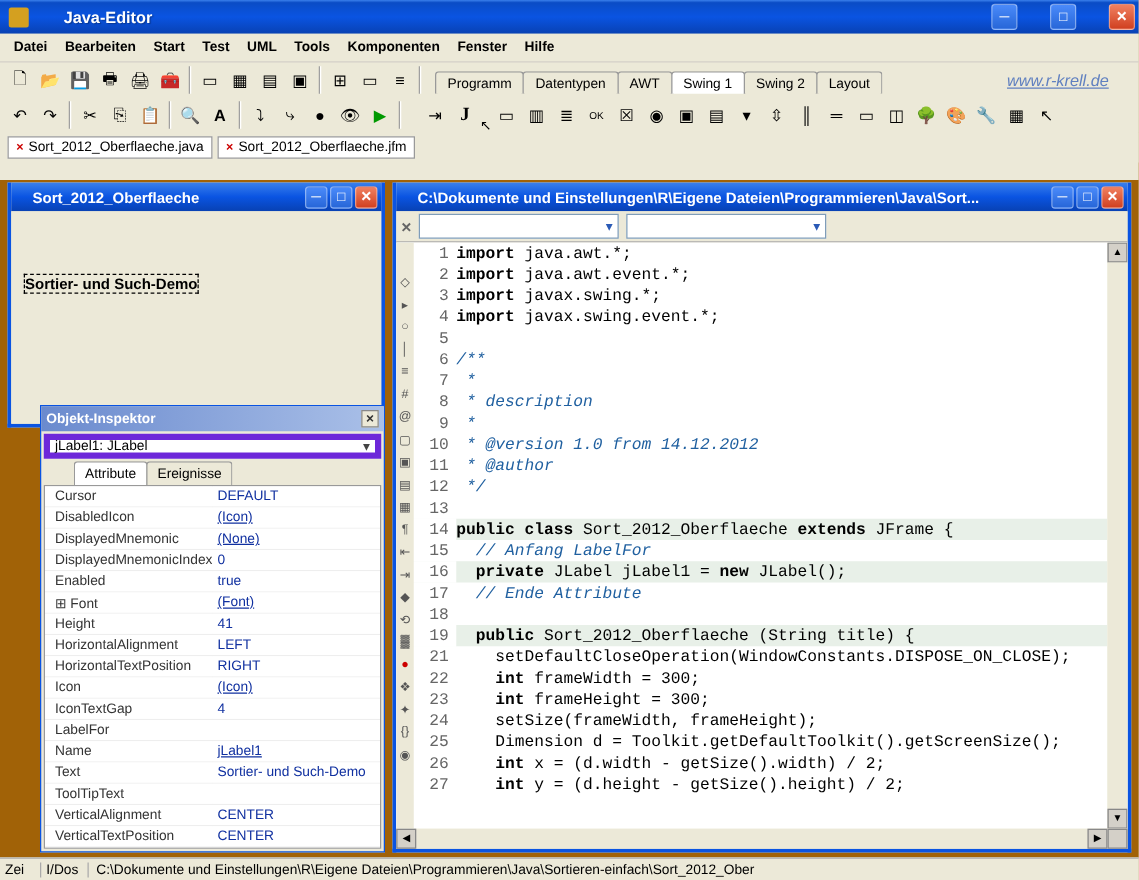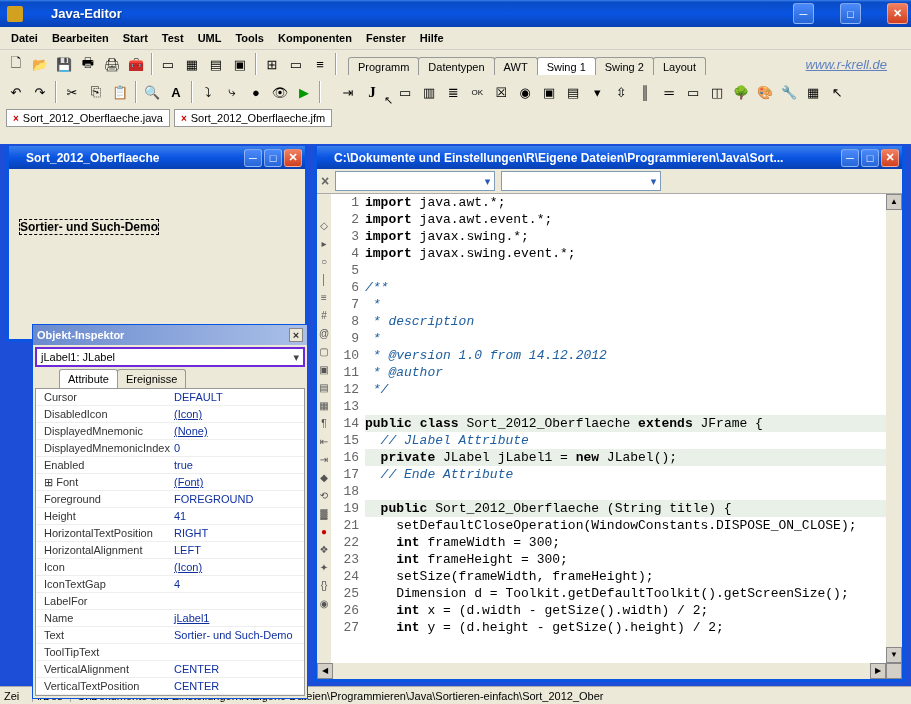--- a/index.html
+++ b/index.html
@@ -16,31 +16,31 @@
 .toolbar-row { display:flex; align-items:center; padding:2px 4px; flex-wrap:nowrap; min-height:28px; }
 .tbtn { width:22px; height:22px; margin:0 1px; display:flex; align-items:center; justify-content:center; border:1px solid transparent; font-size:13px; cursor:pointer; }
 .tsep { width:2px; height:22px; margin:0 3px; border-left:1px solid #a0a0a0; border-right:1px solid #fff; }
 .tab-strip { display:flex; align-items:flex-end; height:22px; margin-left:8px;justify-content:flex-end; }
 .tab { padding:3px 9px 2px; border:1px solid #999; border-bottom:none; background:#ece9d8; margin-right:-1px; cursor:pointer; border-radius:3px 3px 0 0; }
 .tab.active { background:#fff; z-index:1; }
 .url-text { margin-left:auto; margin-right:20px; color:#6080c0; font-style:italic; text-decoration:underline; font-size:13px; }
 .file-tabs { display:flex; align-items:center; padding:3px 6px; background:#ece9d8; }
 .file-tab { display:flex; align-items:center; padding:2px 6px; border:1px solid #999; background:#fff; margin-right:4px; cursor:pointer; }
 .file-tab .x { margin-right:4px; color:#c00; font-weight:bold; font-size:10px; }
-.mdi-area { position:absolute; top:144px; left:0; right:0; bottom:18px; background:#1d4ed8;text-decoration:underline; }
+.mdi-area { position:absolute; top:144px; left:0; right:0; bottom:18px; background:#a16207;text-decoration:underline; }
 .child-win { position:absolute; border:3px solid #0a54e2; border-top:none; background:#ece9d8; display:flex; flex-direction:column; }
 .child-title { height:23px; background:linear-gradient(180deg,#3a80ec,#0a54e2 50%,#0841b3); display:flex; align-items:center; padding:0 3px; color:#fff; font-weight:bold; }
 .child-title .ct-txt { flex:1; font-size:12px; overflow:hidden; white-space:nowrap; }
 .form-designer { flex:1; background:#ece9d8; position:relative; overflow:hidden; }
 .form-dots { position:absolute; top:8px; left:8px; right:8px; bottom:8px; background-image:radial-gradient(#888 0.5px,transparent 0.5px); background-size:8px 8px; }
 .form-label { position:absolute; top:50px; left:10px; font-size:12px; font-weight:bold; border:1px dashed #000; background:#ece9d8;}
 .obj-inspector { position:absolute; top:180px; left:32px; width:276px; border:1px solid #0a54e2; background:#ece9d8; z-index:5; }
 .obj-title { height:20px; background:linear-gradient(90deg,#6a8ace,#aac0e8); display:flex; align-items:center; padding:0 4px; color:#fff; font-weight:bold; font-size:11px; }
 .obj-title .ox { margin-left:auto; width:14px; height:14px; border:1px solid #888; background:#ece9d8; color:#333; text-align:center; line-height:12px; cursor:pointer; }
-.obj-combo { margin:2px; width:calc(100% - 4px); height:20px; border:2px solid #6d28d9; background:#fff; padding:2px 4px; display:flex; align-items:center;}
+.obj-combo { margin:2px; width:calc(100% - 4px); height:20px; border:5px solid #6d28d9; background:#fff; padding:2px 4px; display:flex; align-items:center;}
 .obj-combo .arr{margin-left:auto; color:#444;}
 .obj-tabs { display:flex; margin:2px 2px 0;padding-left:24px; }
 .obj-tab { padding:3px 8px; border:1px solid #999; border-bottom:none; background:#ece9d8; margin-right:-1px; cursor:pointer; border-radius:3px 3px 0 0;}
 .obj-tab.active { background:#fff; }
 .prop-grid { margin:0 2px 2px; border:1px solid #999; background:#fff; max-height:320px; overflow-y:auto;}
 .prop-row { display:flex; height:17px; border-bottom:1px solid #eee; font-size:11px;}
 .prop-row .pname { width:50%; padding:2px 4px 2px 8px; color:#333; background:#fff; }
 .prop-row .pval { flex:1; padding:2px 4px; color:#1030a0; background:#fff; }
 .prop-row .pval.link{ text-decoration:underline; cursor:pointer;}
 .code-area { display:flex; flex:1; background:#fff; overflow:hidden; }
@@ -240,21 +240,21 @@
           <div class="ln-row"><div class="ln-num">5</div><div class="ln-code"></div></div>
           <div class="ln-row"><div class="ln-num">6</div><div class="ln-code"><span class="cm">/**</span></div></div>
           <div class="ln-row"><div class="ln-num">7</div><div class="ln-code"><span class="cm"> *</span></div></div>
           <div class="ln-row"><div class="ln-num">8</div><div class="ln-code"><span class="cm"> * description</span></div></div>
           <div class="ln-row"><div class="ln-num">9</div><div class="ln-code"><span class="cm"> *</span></div></div>
           <div class="ln-row"><div class="ln-num">10</div><div class="ln-code"><span class="cm"> * @version 1.0 from 14.12.2012</span></div></div>
           <div class="ln-row"><div class="ln-num">11</div><div class="ln-code"><span class="cm"> * @author</span></div></div>
           <div class="ln-row"><div class="ln-num">12</div><div class="ln-code"><span class="cm"> */</span></div></div>
           <div class="ln-row"><div class="ln-num">13</div><div class="ln-code"></div></div>
           <div class="ln-row hl"><div class="ln-num">14</div><div class="ln-code"><span class="kw">public</span> <span class="kw">class</span> Sort_2012_Oberflaeche <span class="kw">extends</span> JFrame {</div></div>
-          <div class="ln-row"><div class="ln-num">15</div><div class="ln-code">  <span class="cm">// JLabel Attribute</span></div></div>
+          <div class="ln-row"><div class="ln-num">15</div><div class="ln-code">  <span class="cm">// Anfang LabelFor</span></div></div>
           <div class="ln-row hl"><div class="ln-num">16</div><div class="ln-code">  <span class="kw">private</span> JLabel jLabel1 = <span class="kw">new</span> JLabel();</div></div>
           <div class="ln-row"><div class="ln-num">17</div><div class="ln-code">  <span class="cm">// Ende Attribute</span></div></div>
           <div class="ln-row"><div class="ln-num">18</div><div class="ln-code"></div></div>
           <div class="ln-row hl"><div class="ln-num">19</div><div class="ln-code">  <span class="kw">public</span> Sort_2012_Oberflaeche (String title) {</div></div>
           <div class="ln-row"><div class="ln-num">21</div><div class="ln-code">    setDefaultCloseOperation(WindowConstants.DISPOSE_ON_CLOSE);</div></div>
           <div class="ln-row"><div class="ln-num">22</div><div class="ln-code">    <span class="kw">int</span> frameWidth = 300;</div></div>
           <div class="ln-row"><div class="ln-num">23</div><div class="ln-code">    <span class="kw">int</span> frameHeight = 300;</div></div>
           <div class="ln-row"><div class="ln-num">24</div><div class="ln-code">    setSize(frameWidth, frameHeight);</div></div>
           <div class="ln-row"><div class="ln-num">25</div><div class="ln-code">    Dimension d = Toolkit.getDefaultToolkit().getScreenSize();</div></div>
           <div class="ln-row"><div class="ln-num">26</div><div class="ln-code">    <span class="kw">int</span> x = (d.width - getSize().width) / 2;</div></div>
@@ -306,34 +306,30 @@
         </div>
         <div class="prop-row">
           <div class="pname">  Enabled</div>
           <div class="pval">true</div>
         </div>
         <div class="prop-row">
           <div class="pname">⊞ Font</div>
           <div class="pval link">(Font)</div>
         </div>
         <div class="prop-row">
-          <div class="pname">  Foreground</div>
-          <div class="pval">FOREGROUND</div>
-        </div>
-        <div class="prop-row">
           <div class="pname">  Height</div>
           <div class="pval">41</div>
         </div>
         <div class="prop-row">
+          <div class="pname">  HorizontalAlignment</div>
+          <div class="pval">LEFT</div>
+        </div>
+        <div class="prop-row">
           <div class="pname">  HorizontalTextPosition</div>
           <div class="pval">RIGHT</div>
-        </div>
-        <div class="prop-row">
-          <div class="pname">  HorizontalAlignment</div>
-          <div class="pval">LEFT</div>
         </div>
         <div class="prop-row">
           <div class="pname">  Icon</div>
           <div class="pval link">(Icon)</div>
         </div>
         <div class="prop-row">
           <div class="pname">  IconTextGap</div>
           <div class="pval">4</div>
         </div>
         <div class="prop-row">

